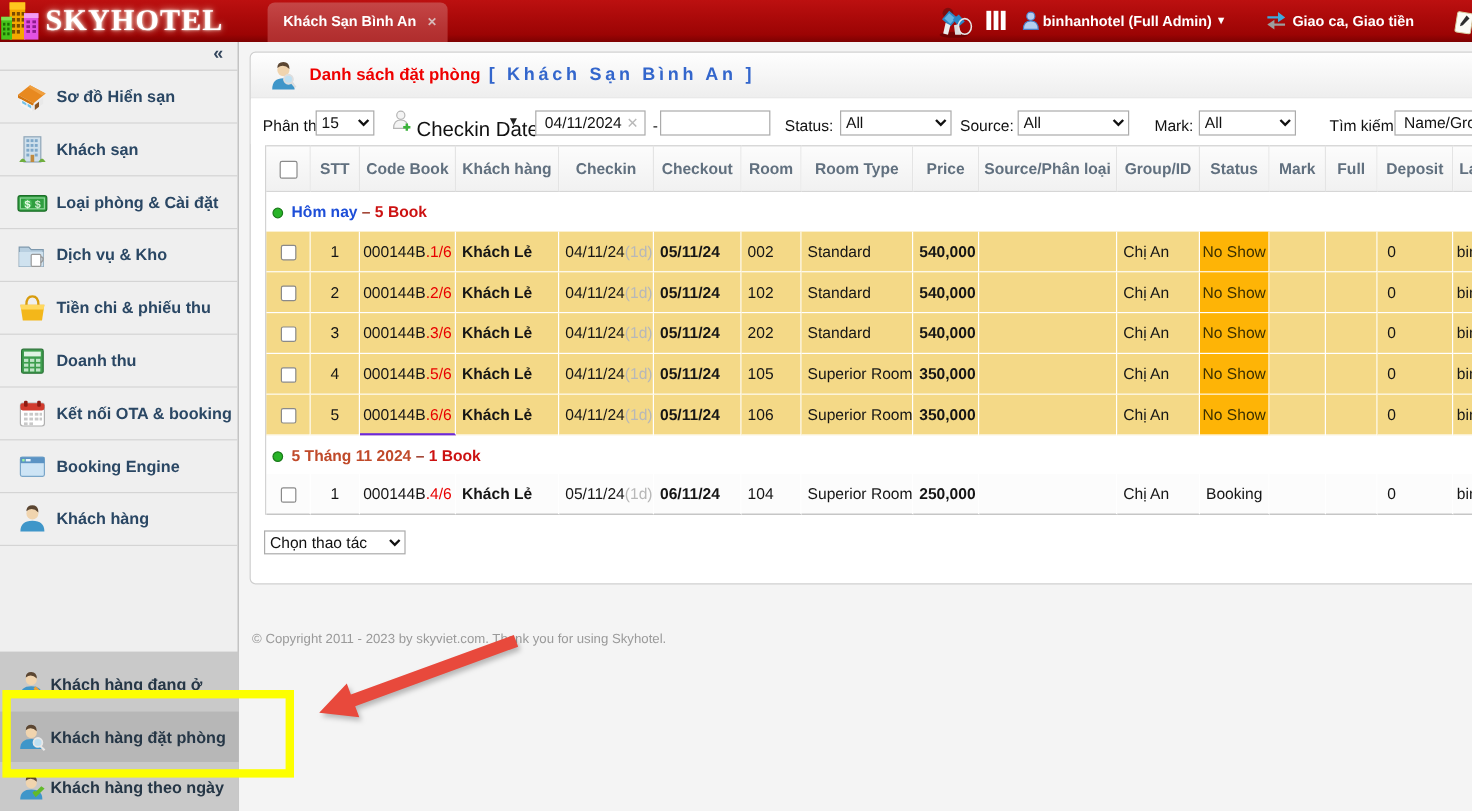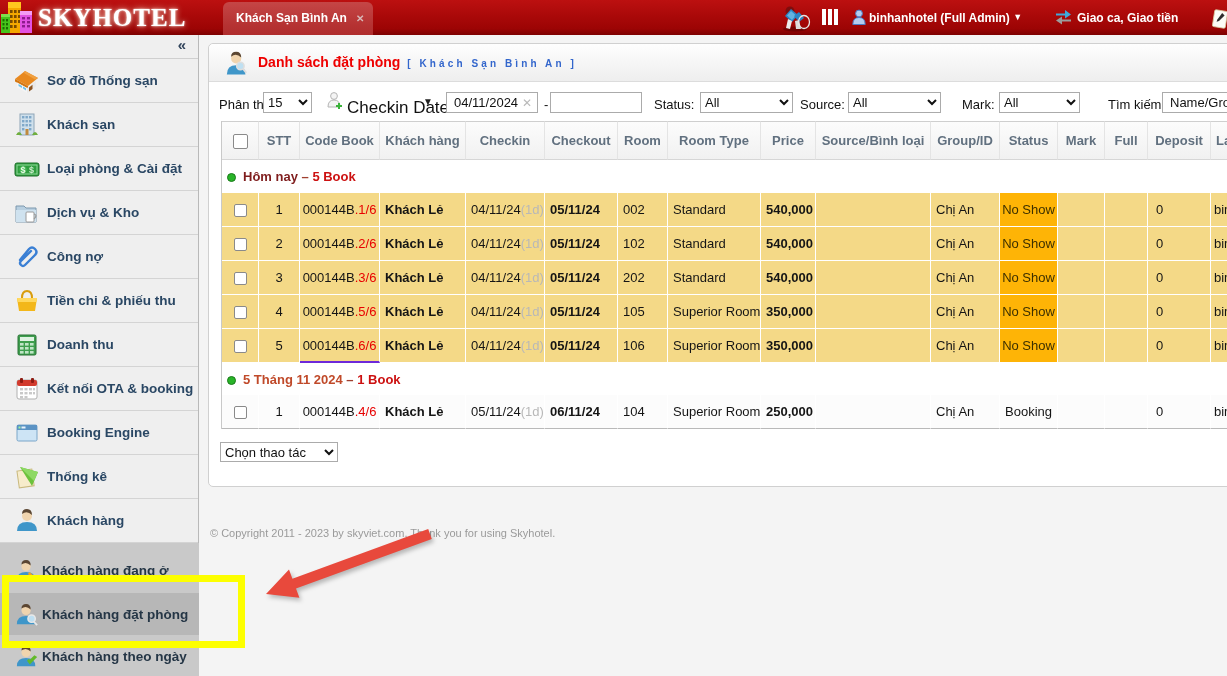--- a/index.html
+++ b/index.html
@@ -28,21 +28,21 @@
 .si .txt { position:absolute; left:42px; top:0; line-height:43px; font-size:13.5px; font-weight:bold; color:#253646; white-space:nowrap; }
 .si svg { position:absolute; left:15px; top:10px; }
 .si.active { background:#b7b7b7; height:42px; }
 
 
 #main { position:absolute; left:200px; top:35px; width:1027px; height:641px; background:#f4f4f4; }
 #panel { position:absolute; left:8px; top:8px; width:1045px; height:444px; background:#fff; border:1px solid #d0d0d0; border-radius:5px; }
 #phead { position:absolute; left:0; top:0; width:100%; height:38px; border-bottom:1px solid #dcdcdc; background:linear-gradient(180deg,#fefefe,#eeeeee); border-radius:5px 5px 0 0; }
 #phead svg { position:absolute; left:17px; top:6px; }
 #ptitle { position:absolute; left:49px; top:10px; font-size:14px; font-weight:bold; color:#ee0000; white-space:nowrap; }
-#ptitle .blue { color:#3366cc; font-size:10px; letter-spacing:3.1px; margin-left:3px; }
+#ptitle .blue { color:#3366cc; font-size:15px; letter-spacing:3.1px; margin-left:3px; }
 #toolbar { position:absolute; left:0; top:39px; width:100%; height:37px; background:#fff; font-size:13px; color:#111; }
 #toolbar .lbl { position:absolute; top:14px; }
 select,input[type=text] { font-family:"Liberation Sans",sans-serif; font-size:13px; color:#111; border:1px solid #ababab; background:#fff; height:21px; position:absolute; top:9px; }
 
 
 #tbl { width:1049px; position:absolute; left:12px; top:77px; border-left:1px solid #c9c9c9; border-collapse:separate; border-spacing:0; table-layout:fixed; font-size:13px; color:#151515; }
 #tbl td,#tbl th { box-sizing:border-box; }
 tr.data td { height:34px; }
 tr.grp td { height:34px; }
 #tbl th { white-space:nowrap; overflow:hidden; height:39px; background:linear-gradient(180deg,#fcfcfc,#f1f1f1); color:#61707f; font-size:13px; font-weight:bold; border-right:1px solid #e4e4e4; border-top:1px solid #cfcfcf; border-bottom:1px solid #d6d6d6; text-align:center; padding:0; }
@@ -146,21 +146,21 @@
       <svg width="26" height="26" viewBox="0 0 26 26">
     <path d="M1 11 L11 3 L24 10 L14 18 Z" fill="#e8891f"></path>
     <path d="M11 3 L24 10 L21 11.5 L10 5 Z" fill="#f0a040"></path>
     <path d="M1 11 L14 18 L14 20.5 L1 13.5 Z" fill="#d4760f"></path>
     <path d="M3 14.5 L13 20 L13 25 L3 19.5 Z" fill="#f4f4f4"></path>
     <path d="M13 20 L22 13 L22 18.5 L13 25 Z" fill="#e9e9e9"></path>
     <path d="M4.5 16 L8 18 L8 20 L4.5 18 Z" fill="#6fc0e8"></path>
     <path d="M9 18.5 L12 20.2 L12 22.4 L9 20.6 Z" fill="#6fc0e8"></path>
     <path d="M15 19.5 L18.5 16.8 L18.5 21 L15 23.6 Z" fill="#8d5420"></path>
   </svg>
-      <span class="txt">Sơ đồ Thống sạn</span>
+      <span class="txt">Sơ đồ Hiển sạn</span>
     </div>
   <div class="mi">
       <svg width="26" height="26" viewBox="0 0 26 26">
     <rect x="6" y="2" width="14" height="21" fill="#cfe0ec" stroke="#8fa6b8" stroke-width="1"></rect>
     <g fill="#7fa8c9">
       <rect x="8" y="4" width="2.4" height="2.4"></rect>
           <rect x="11.5" y="4" width="2.4" height="2.4"></rect>
           <rect x="15" y="4" width="2.4" height="2.4"></rect>
       <rect x="8" y="8" width="2.4" height="2.4"></rect>
           <rect x="11.5" y="8" width="2.4" height="2.4"></rect>
@@ -188,26 +188,20 @@
       <span class="txt">Loại phòng &amp; Cài đặt</span>
     </div>
   <div class="mi">
       <svg width="26" height="26" viewBox="0 0 26 26">
     <path d="M2 6 L10 6 L12 8 L22 8 L22 22 L2 22 Z" fill="#b8cfe0" stroke="#7d98ad" stroke-width="1"></path>
     <path d="M2 10 L22 10 L22 22 L2 22 Z" fill="#cfe2ef"></path>
     <rect x="12" y="12" width="8" height="10" rx="1" fill="#fff" stroke="#9a9a9a" stroke-width="1"></rect>
     <path d="M20 14 q4 1 0 5" fill="none" stroke="#9a9a9a" stroke-width="1.2"></path>
   </svg>
       <span class="txt">Dịch vụ &amp; Kho</span>
-    </div>
-  <div class="mi">
-      <svg width="26" height="26" viewBox="0 0 26 26">
-    <path d="M6 16 L15 5 q3 -3 6 0 q3 3 0 6 L11 21 q-2 2 -4 0 q-2 -2 0 -4 L17 7" fill="none" stroke="#3a7fd4" stroke-width="2.4" stroke-linecap="round"></path>
-  </svg>
-      <span class="txt">Công nợ</span>
     </div>
   <div class="mi">
       <svg width="26" height="26" viewBox="0 0 26 26">
     <path d="M3 10 L23 10 L21 23 L5 23 Z" fill="#f3b71a"></path>
     <path d="M3 10 L23 10 L22.4 14 L3.6 14 Z" fill="#ffd85e"></path>
     <path d="M8 10 q0 -7 5 -7 q5 0 5 7" fill="none" stroke="#d89c0d" stroke-width="2"></path>
   </svg>
       <span class="txt">Tiền chi &amp; phiếu thu</span>
     </div>
   <div class="mi">
@@ -250,28 +244,20 @@
       <span class="txt">Kết nối OTA &amp; booking</span>
     </div>
   <div class="mi">
       <svg width="26" height="26" viewBox="0 0 26 26">
     <rect x="3" y="5" width="20" height="16" rx="1.5" fill="#cde4f5" stroke="#7aa6c9" stroke-width="1"></rect>
     <rect x="3" y="5" width="20" height="5" fill="#5b93c4"></rect>
     <rect x="4.5" y="6.5" width="2" height="2" fill="#9ef49e"></rect>
     <rect x="7.5" y="6.5" width="4" height="2" fill="#e8f3fb"></rect>
   </svg>
       <span class="txt">Booking Engine</span>
-    </div>
-  <div class="mi">
-      <svg width="26" height="26" viewBox="0 0 26 26">
-    <rect x="4" y="6" width="15" height="17" fill="#f7eccb" stroke="#c9b97e" stroke-width="1" transform="rotate(-8 11 14)"></rect>
-    <path d="M6 3 L24 8 L18 22 Z" fill="#6cc23c"></path>
-    <path d="M6 3 L24 8 L20 17 Z" fill="#8ed964"></path>
-  </svg>
-      <span class="txt">Thống kê</span>
     </div>
   <div class="mi">
       <svg width="26" height="26" viewBox="0 0 26 26">
     <circle cx="13" cy="8" r="5" fill="#f0d4ae"></circle>
     <path d="M8 6 q5 -4 10 1 q0 -6 -5 -6 q-5 0 -5 5" fill="#5b4632"></path>
     <path d="M3 23 q0 -9 10 -9 q10 0 10 9 Z" fill="#3f96c9"></path>
   </svg>
       <span class="txt">Khách hàng</span>
     </div>
   <div id="submenu">
@@ -363,30 +349,30 @@
           <tr>
         <th><span class="cbx" style="width:15px;height:15px;"></span></th>
         <th>STT</th>
             <th>Code Book</th>
             <th>Khách hàng</th>
             <th>Checkin</th>
             <th>Checkout</th>
             <th>Room</th>
             <th>Room Type</th>
             <th>Price</th>
-            <th>Source/Bình loại</th>
+            <th>Source/Phân loại</th>
             <th>Group/ID</th>
             <th>Status</th>
             <th>Mark</th>
             <th>Full</th>
             <th>Deposit</th>
             <th style="text-align:left;padding-left:5px;">La</th>
       </tr>
       <tr class="grp">
-            <td colspan="16"><span class="dot"></span><span style="color:#7f1d1d;">Hôm nay</span> <span style="color:#a04030;">–</span> <span style="color:#cc1111;">5 Book</span></td>
+            <td colspan="16"><span class="dot"></span><span style="color:#1d4ed8;">Hôm nay</span> <span style="color:#a04030;">–</span> <span style="color:#cc1111;">5 Book</span></td>
           </tr>
       <tr class="data">
             <td class="c"><span class="cbx"></span></td>
             <td class="c">1</td>
             <td class="c">000144B<span class="red">.1/6</span></td>
             <td class="b">Khách Lẻ</td>
             <td>04/11/24<span class="gray">(1d)</span></td>
             <td class="b">05/11/24</td>
             <td>002</td>
             <td>Standard</td>

